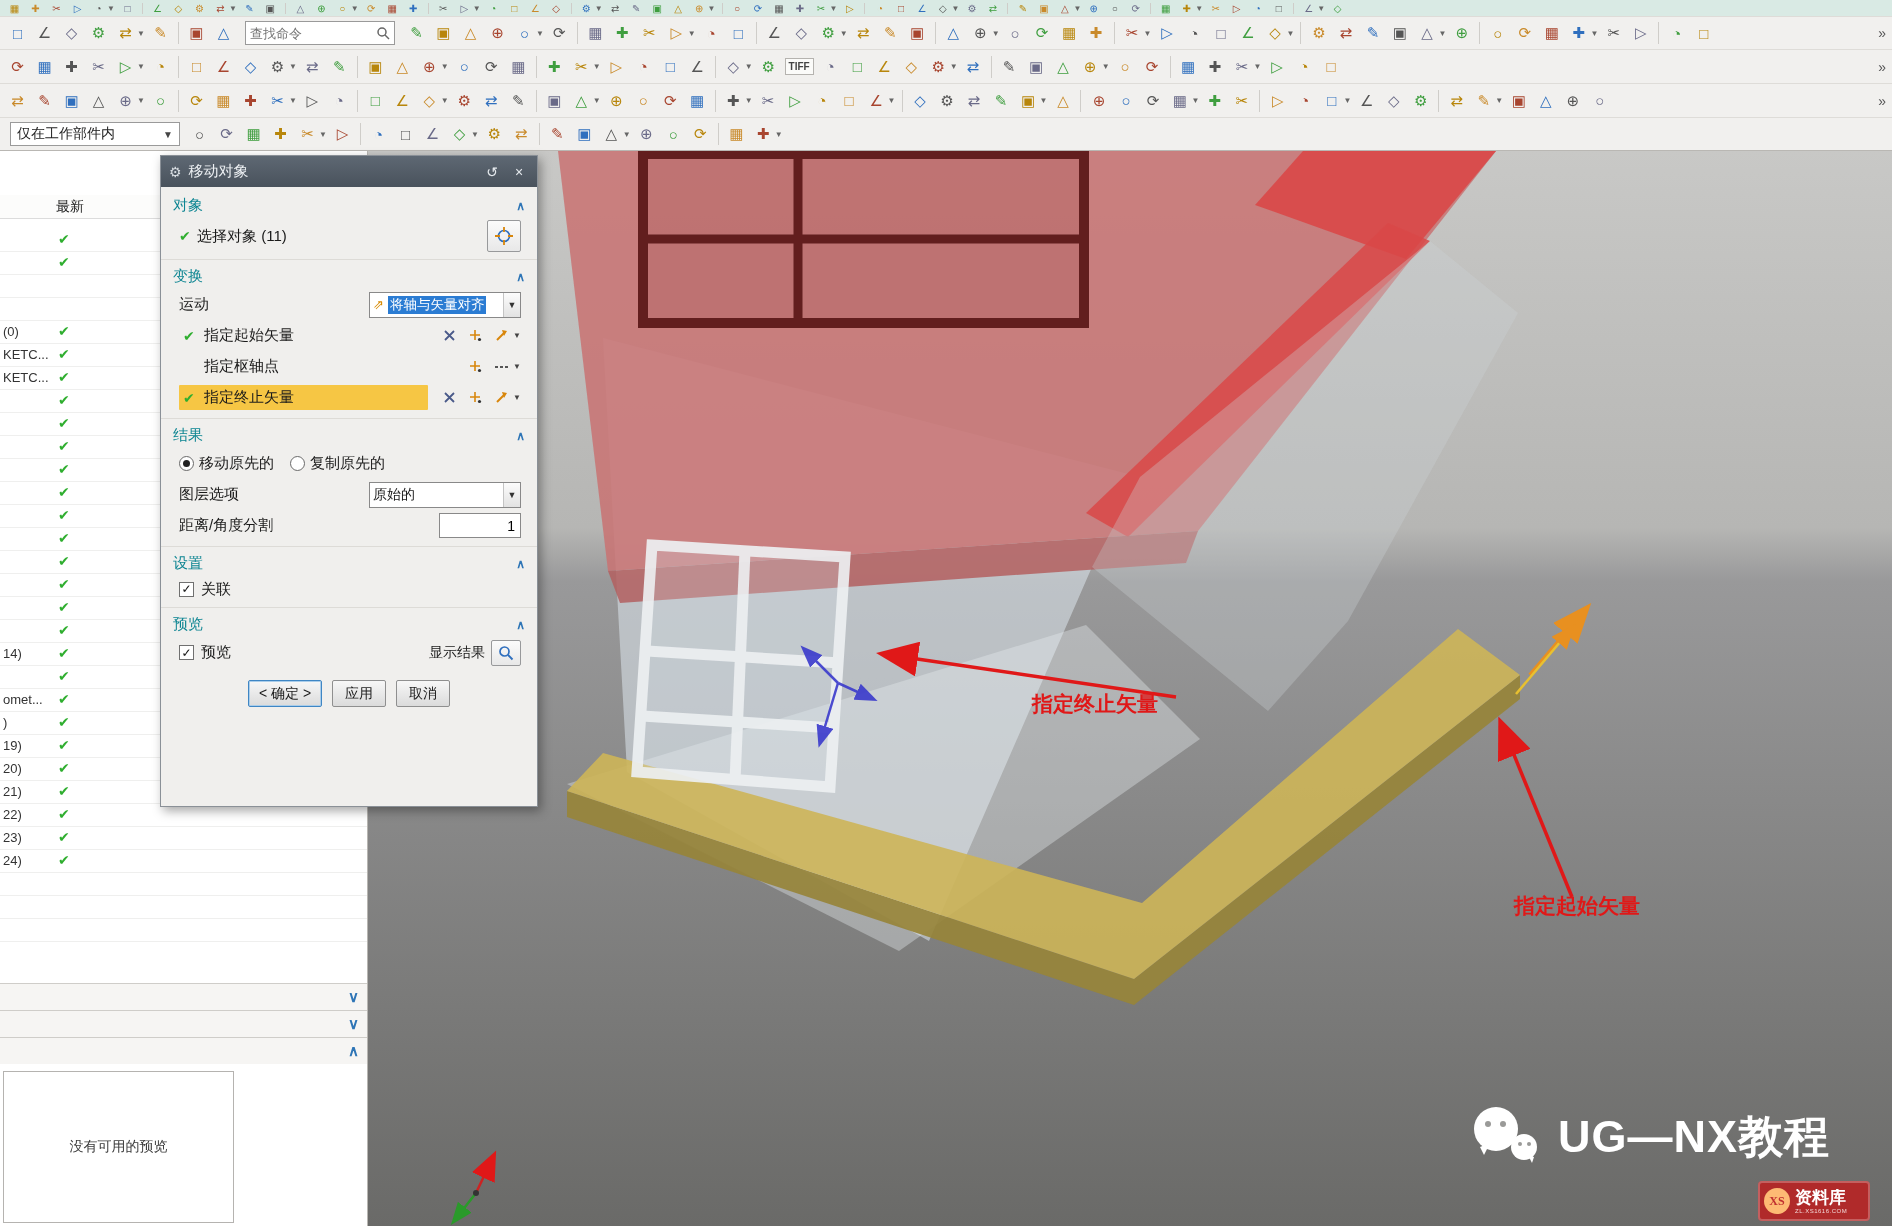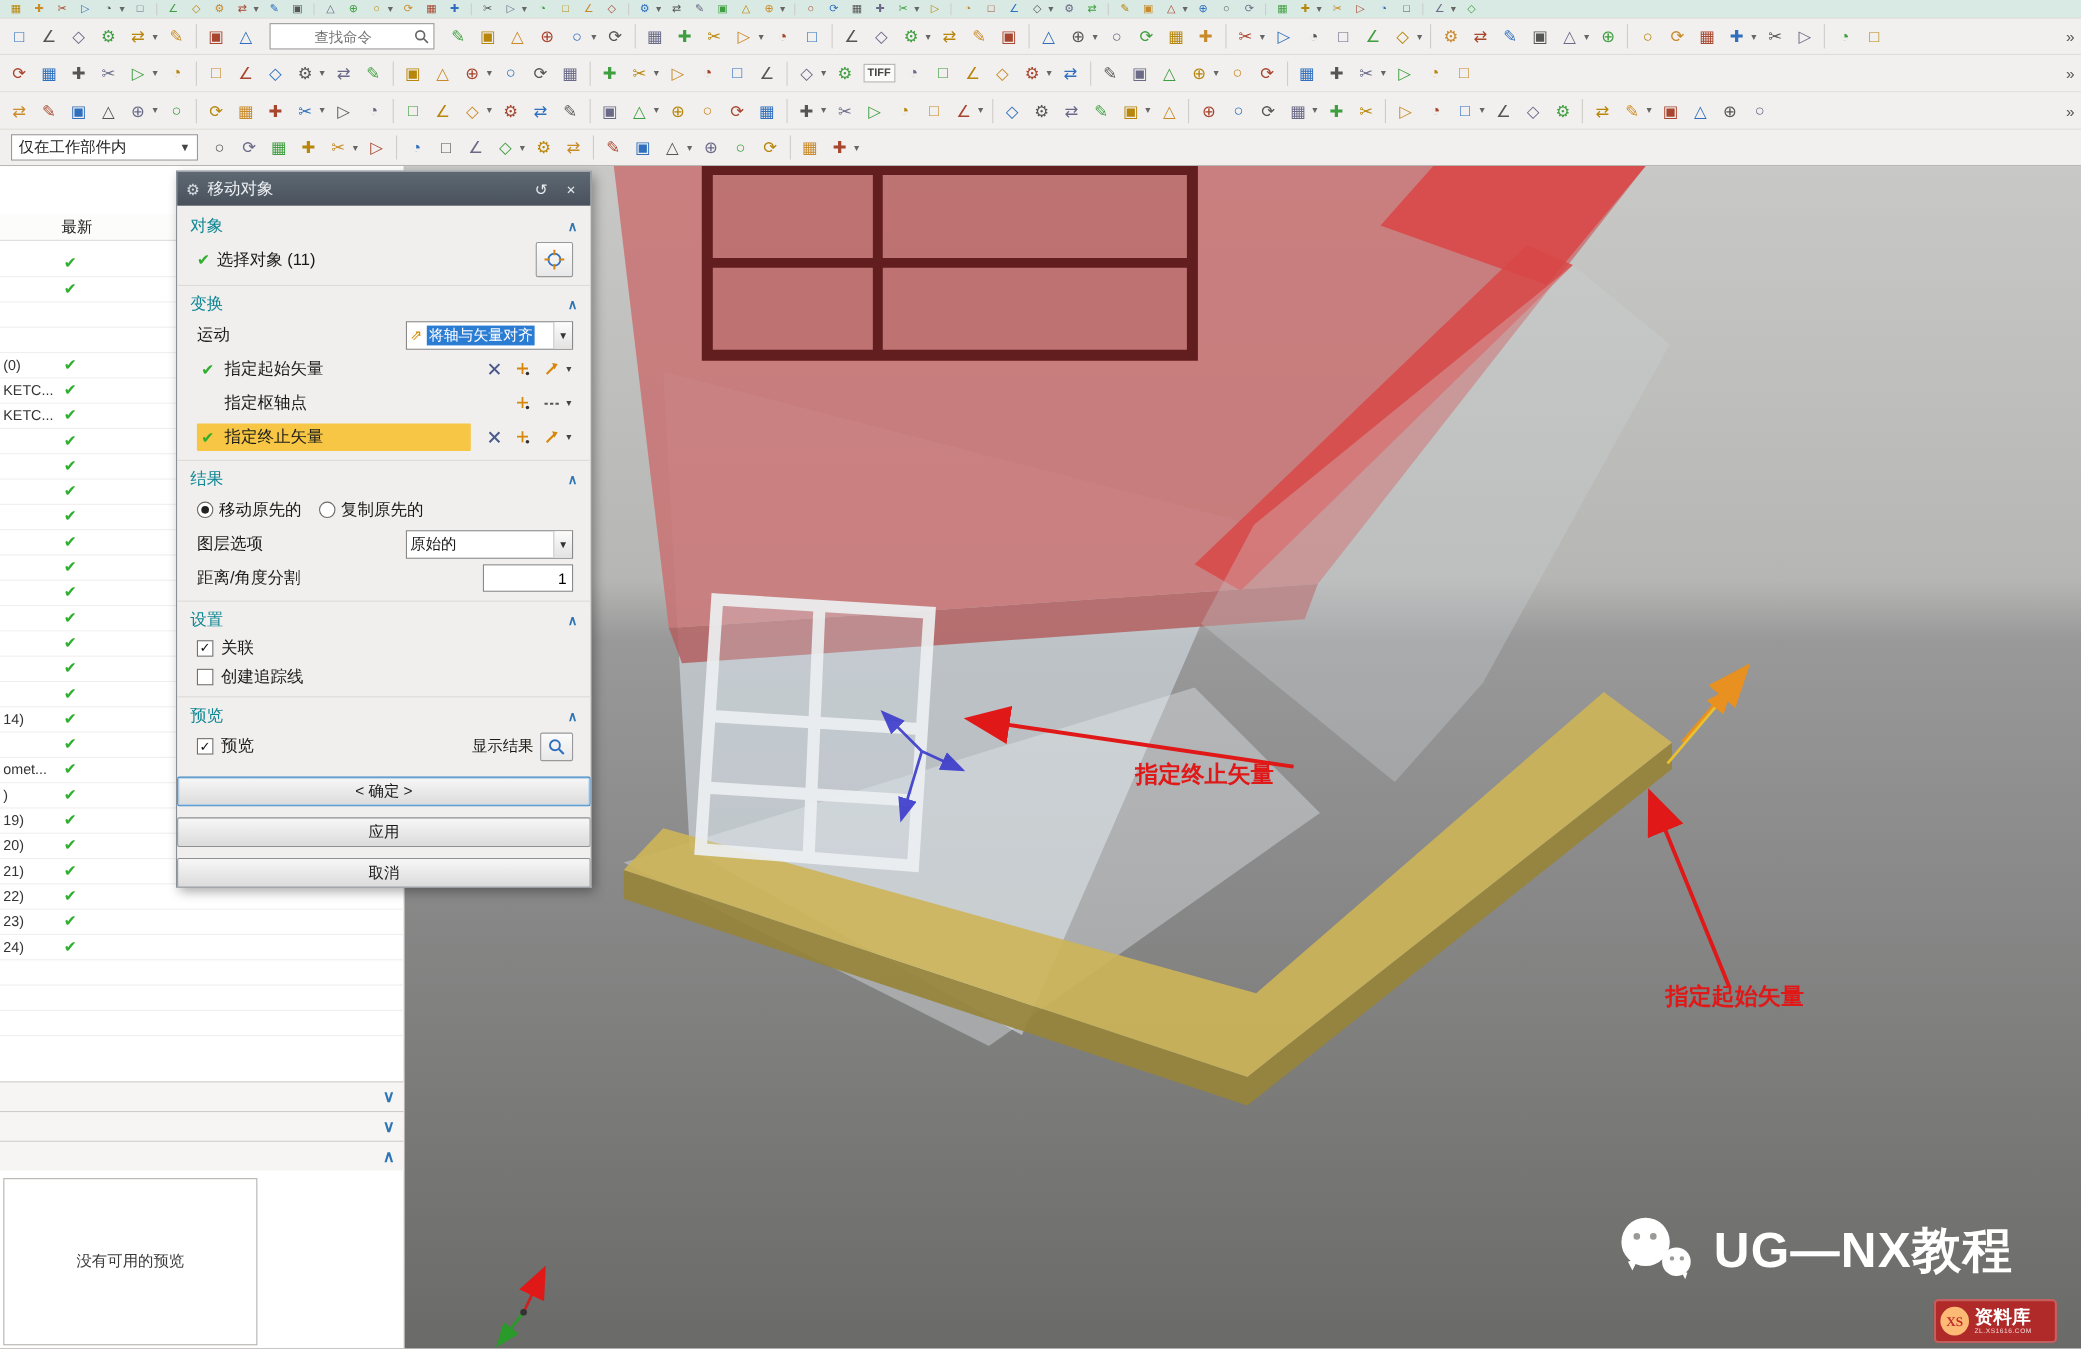--- a/index.html
+++ b/index.html
@@ -22,21 +22,21 @@
   .tb-dd { font-size:8px; color:#666; margin:0 2px 0 -2px; }
   .tb-sep { height:22px; border-left:1px solid #cfcdc9; margin:0 4px; }
   .rowA .tb-sep { height:11px; }
   .tb-more { position:absolute; right:6px; top:50%; transform:translateY(-50%); color:#555; font-size:14px; }
   .tb-tiff { font-size:10px; font-weight:bold; color:#444; border:1px solid #b5b3af; padding:2px 3px;
              margin:0 3px; background:#fbfbf9; }
 
   .searchbox { display:flex; align-items:center; width:150px; height:24px; border:1px solid #9a9a9a;
                background:#fff; margin:0 8px; padding:0 4px; flex:none; }
   .searchbox input { flex:1; border:none; outline:none; font-size:13px; min-width:0;
-                     font-family:inherit; color:#333; background:transparent;margin-left:36px; }
+                     font-family:inherit; color:#333; background:transparent; }
   .sch-ic svg { display:block; }
 
   .scopebox { display:flex; align-items:center; justify-content:space-between; width:170px; height:24px;
               border:1px solid #9a9a9a; background:#fff; margin:0 6px; padding:0 6px; font-size:14px;
               color:#222; flex:none; }
   .scope-arrow { font-size:10px; color:#444; }
 
   
   .content { position:absolute; top:151px; left:0; right:0; bottom:0; }
 
@@ -116,21 +116,21 @@
   .radio.on::after { content:""; width:7px; height:7px; border-radius:50%; background:#222; }
   .radio-label { margin-right:16px; }
   .cb { width:15px; height:15px; border:1px solid #707070; background:#fff; display:inline-flex;
         align-items:center; justify-content:center; font-size:12px; color:#111; margin-right:7px; flex:none; }
   .cb.on::after { content:"✓"; }
   .num-input { width:82px; height:25px; border:1px solid #898989; text-align:right; font-size:14px;
                padding:0 5px; font-family:inherit; margin-left:auto; }
   .show-label { font-size:14px; margin-right:6px; }
   .mag-btn { width:30px; height:26px; border:1px solid #98999b; background:linear-gradient(#fbfbfb,#e8e8e8);
              border-radius:2px; display:flex; align-items:center; justify-content:center; }
-  .btn-row { display:flex; justify-content:center; gap:10px; padding:12px 0 6px;flex-direction:column; }
+  .btn-row { display:flex; justify-content:center; gap:10px; padding:12px 0 6px; }
   .btn { min-width:54px; height:27px; border:1px solid #8f8f8f; background:linear-gradient(#f7f7f7,#dbdbdb);
          font-size:14px; font-family:inherit; border-radius:2px; color:#1a1a1a; padding:0 10px; }
   .btn-ok { border-color:#3f86c4; box-shadow:inset 0 0 0 1px #aacdea; }
 </style>
 </head>
 <body>
 
 <div class="app">
 
   <div class="tb rowA">
@@ -864,24 +864,20 @@
         </div>
 
         <div class="sec-h bd">
           <span class="sec-t">设置</span>
           <span class="sec-ch">∧</span>
         </div>
         <div class="drow cbrow">
           <span class="cb on"></span>
           <span>关联</span>
         </div>
-        <div class="drow cbrow">
-          <span class="cb"></span>
-          <span>创建追踪线</span>
-        </div>
 
         <div class="sec-h bd">
           <span class="sec-t">预览</span>
           <span class="sec-ch">∧</span>
         </div>
         <div class="drow">
           <span class="cb on"></span>
           <span>预览</span>
           <span class="grow"></span>
           <span class="show-label">显示结果</span>

